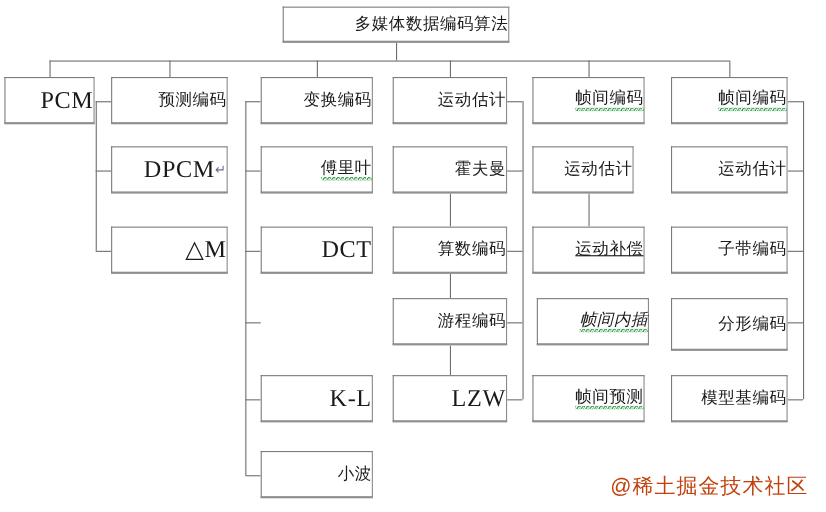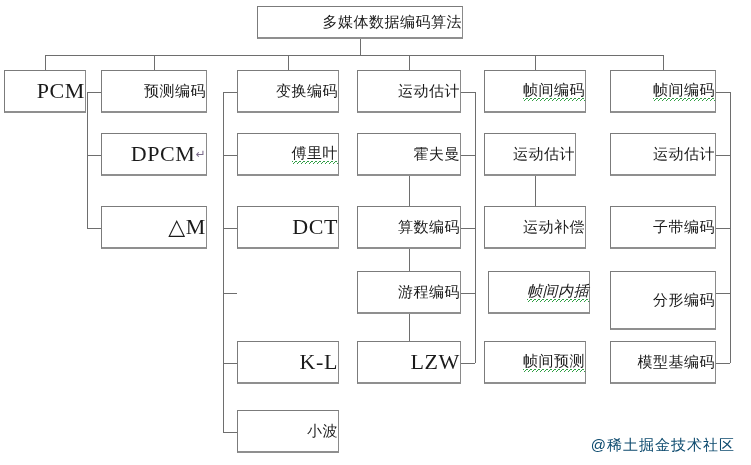--- a/index.html
+++ b/index.html
@@ -70,22 +70,22 @@
     position: absolute;
     background: #6e6e6e;
     z-index: 1;
   }
   .line.h { height: 1px; }
   .line.v { width: 1px; }
   .watermark {
     position: absolute;
     right: 16px;
     bottom: 10px;
-    color: #0c4a6e;
-    font-size: 15px;
+    color: #c2410c;
+    font-size: 19px;
     letter-spacing: 1px;
     z-index: 2;
     user-select: none;
   }
 </style>
 </head>
 <body>
 
 <div id="canvas">
     <div class="node root" style="left: 257px; top: 6px; width: 206px; height: 33px;">
@@ -161,21 +161,21 @@
       <span class="lbl">LZW</span>
     </div>
     <div class="line v" style="left: 535px; top: 55px; height: 15px;"></div>
     <div class="line v" style="left: 535px; top: 176px; height: 30px;"></div>
     <div class="node spell" style="left: 484px; top: 70px; width: 102px; height: 43px;">
       <span class="lbl">帧间编码</span>
     </div>
     <div class="node" style="left: 484px; top: 133px; width: 92px; height: 43px;">
       <span class="lbl">运动估计</span>
     </div>
-    <div class="node" style="left: 484px; top: 206px; width: 102px; height: 43px;">
+    <div class="node" style="left: 484px; top: 206px; width: 102px; height: 43px; text-decoration: underline;">
       <span class="lbl">运动补偿</span>
     </div>
     <div class="node spell" style="left: 488px; top: 271px; width: 102px; height: 43px; font-style: italic;">
       <span class="lbl">帧间内插</span>
     </div>
     <div class="node spell" style="left: 484px; top: 341px; width: 102px; height: 43px;">
       <span class="lbl">帧间预测</span>
     </div>
     <div class="line v" style="left: 663px; top: 55px; height: 15px;"></div>
     <div class="line v" style="left: 730px; top: 91.5px; height: 271px;"></div>
@@ -186,21 +186,21 @@
     <div class="line h" style="left: 716px; top: 362.5px; width: 14px;"></div>
     <div class="node spell" style="left: 610px; top: 70px; width: 106px; height: 43px;">
       <span class="lbl">帧间编码</span>
     </div>
     <div class="node" style="left: 610px; top: 133px; width: 106px; height: 43px;">
       <span class="lbl">运动估计</span>
     </div>
     <div class="node" style="left: 610px; top: 206px; width: 106px; height: 43px;">
       <span class="lbl">子带编码</span>
     </div>
-    <div class="node" style="left: 610px; top: 271px; width: 106px; height: 59px;">
+    <div class="node" style="left: 610px; top: 271px; width: 106px; height: 48px;">
       <span class="lbl">分形编码</span>
     </div>
     <div class="node" style="left: 610px; top: 341px; width: 106px; height: 43px;">
       <span class="lbl">模型基编码</span>
     </div>
   </div>
 
 <div class="watermark">@稀土掘金技术社区</div>
 
 </body></html>

